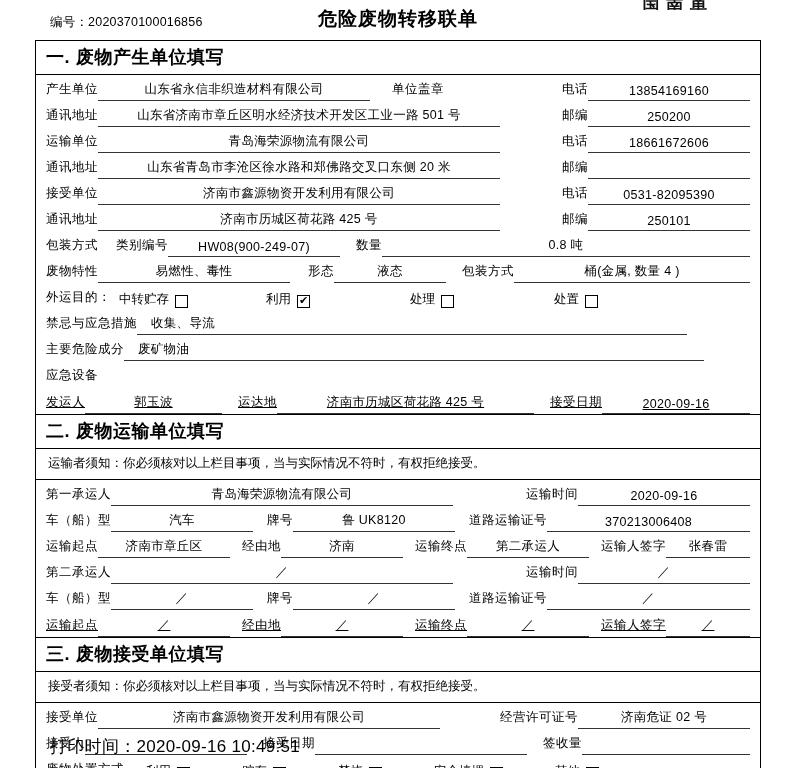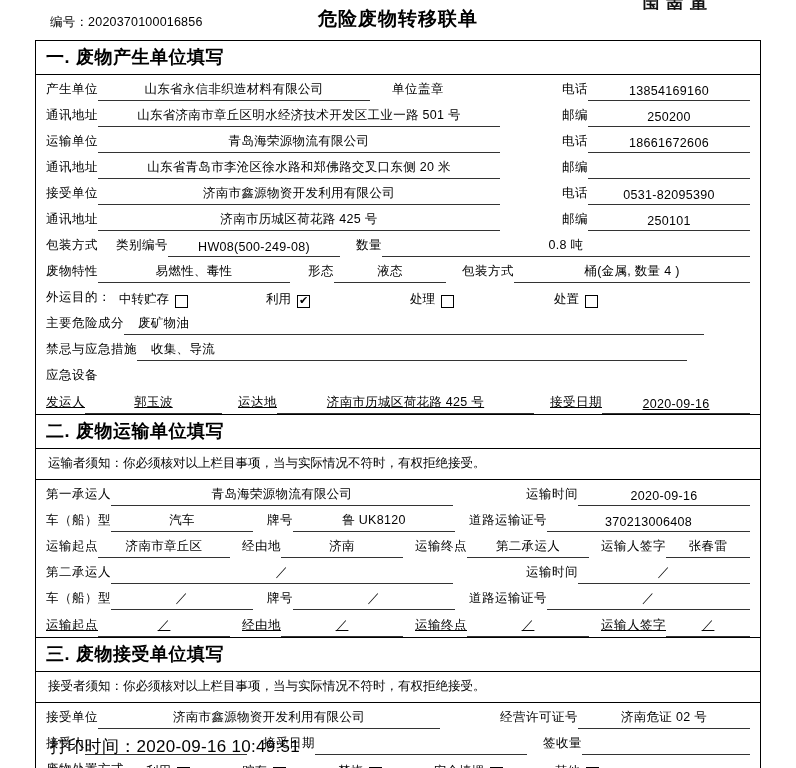--- a/index.html
+++ b/index.html
@@ -165,21 +165,21 @@
         <span class="lbl">通讯地址</span>
         <span class="val" style="width:390px">济南市历城区荷花路 425 号</span>
         <span class="spacer"></span>
         <span class="lbl">邮编</span>
         <span class="val" style="width:150px">250101</span>
       </div>
 
       <div class="row">
         <span class="lbl">包装方式</span>
         <span class="lbl" style="padding-left:18px">类别编号</span>
-        <span class="val" style="width:160px">HW08(500-249-08)</span>
+        <span class="val" style="width:160px">HW08(900-249-07)</span>
         <span class="lbl" style="padding-left:16px">数量</span>
         <span class="val grow">0.8 吨</span>
       </div>
 
       <div class="row">
         <span class="lbl">废物特性</span>
         <span class="val" style="width:180px">易燃性、毒性</span>
         <span class="lbl" style="padding-left:18px">形态</span>
         <span class="val" style="width:100px">液态</span>
         <span class="lbl" style="padding-left:16px">包装方式</span>
@@ -200,27 +200,27 @@
           <span class="t">处理</span>
           <span class="cbox"></span>
         </span>
         <span class="opt" style="padding-left:100px">
           <span class="t">处置</span>
           <span class="cbox"></span>
         </span>
       </div>
 
       <div class="row">
+        <span class="lbl">禁忌与应急措施</span>
+        <span class="val left" style="width:530px;padding-left:14px">收集、导流</span>
+      </div>
+
+      <div class="row">
         <span class="lbl">主要危险成分</span>
         <span class="val left" style="width:560px;padding-left:14px">废矿物油</span>
-      </div>
-
-      <div class="row">
-        <span class="lbl">禁忌与应急措施</span>
-        <span class="val left" style="width:530px;padding-left:14px">收集、导流</span>
       </div>
 
       <div class="row">
         <span class="lbl">应急设备</span>
       </div>
 
       <div class="row bordered" style="height:28px">
         <span class="lbl">发运人</span>
         <span class="val" style="width:125px">郭玉波</span>
         <span class="lbl" style="padding-left:16px">运达地</span>

